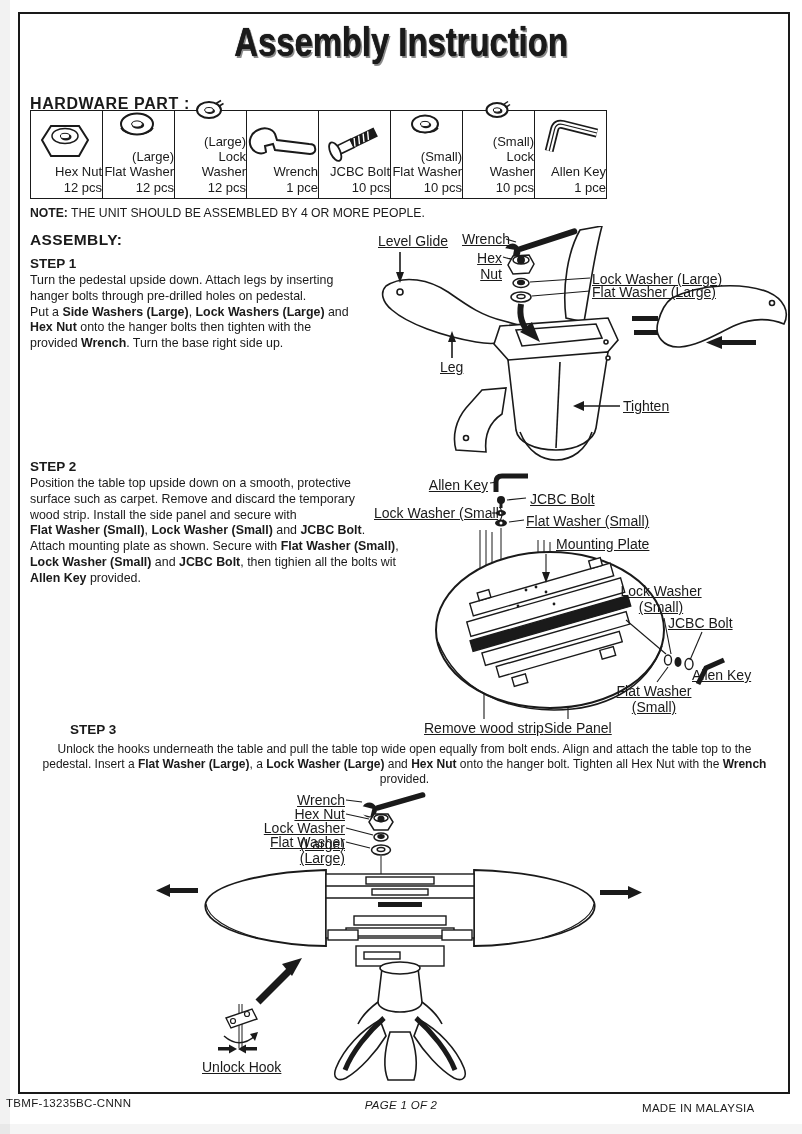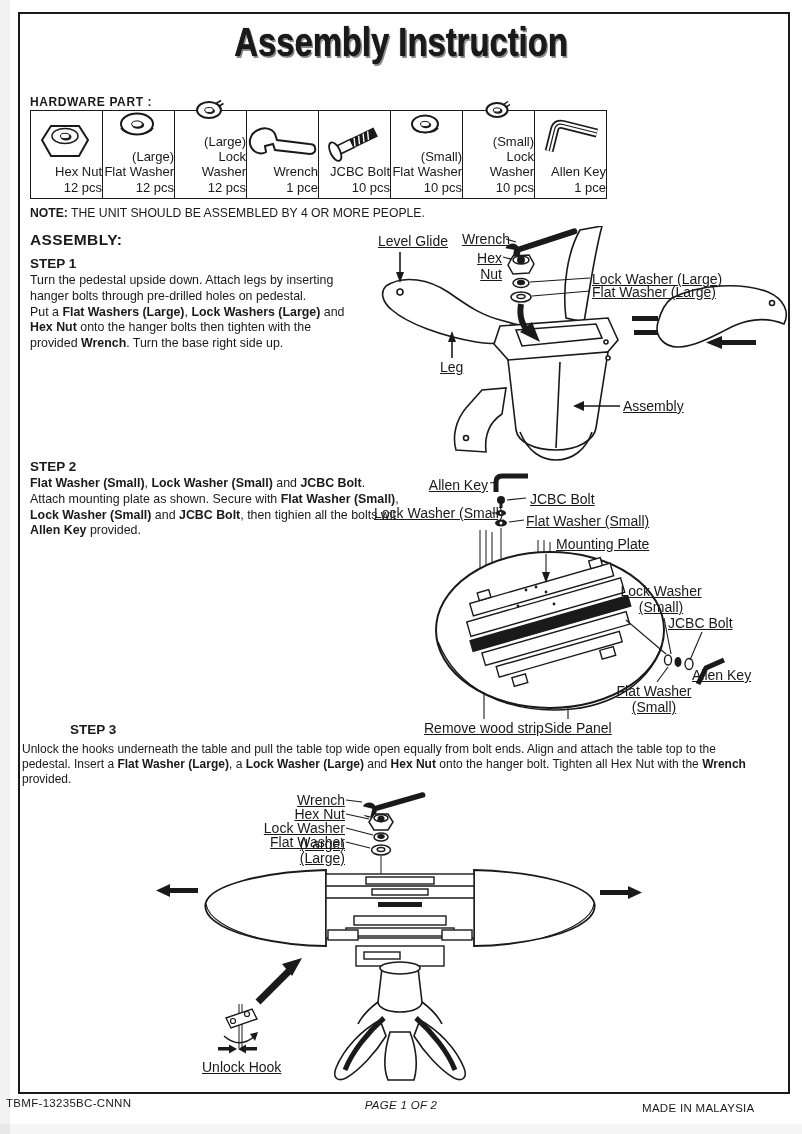--- a/index.html
+++ b/index.html
@@ -6,21 +6,21 @@
   .page{position:relative;width:802px;height:1134px;background:#fff;overflow:hidden;
         font-family:"Liberation Sans",sans-serif;color:#1a1a1a;}
   .edge-left{position:absolute;left:0;top:0;width:10px;height:1134px;background:rgba(0,0,0,0.05);}
   .edge-bottom{position:absolute;left:0;top:1124px;width:802px;height:10px;background:rgba(0,0,0,0.04);}
   .frame{position:absolute;left:18px;top:12px;width:768px;height:1078px;border:2px solid #1a1a1a;}
   .title{position:absolute;left:0;top:20px;width:802px;text-align:center;
          font-size:40px;font-weight:bold;letter-spacing:0px;transform:scaleX(0.82);
          text-shadow:2px 2px 0 rgba(0,0,0,0.45), 0 0 1px #000;}
   .subtitle{position:absolute;left:0;top:76px;width:802px;text-align:center;
             font-family:"Liberation Serif",serif;font-weight:bold;font-size:17px;letter-spacing:0.4px;}
-  .hw-heading{position:absolute;left:30px;top:95px;font-size:12px;font-weight:bold;letter-spacing:0.6px;}
+  .hw-heading{position:absolute;left:30px;top:95px;font-size:16px;font-weight:bold;letter-spacing:0.6px;}
   .hw-table{position:absolute;left:30px;top:110px;display:flex;}
   .hw-cell{width:73px;height:89px;border:1px solid #1a1a1a;margin-left:-1px;
            display:flex;flex-direction:column;align-items:center;justify-content:flex-end;
            padding-bottom:3px;box-sizing:border-box;}
   .hw-cell:first-child{margin-left:0;}
   .hw-svg{flex:0 0 auto;margin-top:2px;}
   .hw-label{font-size:13px;line-height:1.18;text-align:right;width:100%;}
   .note{position:absolute;left:30px;top:206px;font-size:12.2px;}
   .assembly-heading{position:absolute;left:30px;top:231px;font-size:15.5px;font-weight:bold;letter-spacing:0.4px;}
   .step-h{position:absolute;font-size:13.5px;font-weight:bold;}
@@ -161,21 +161,21 @@
     </div>
   </div>
 
   <div class="note"><b>NOTE:</b><span> THE UNIT SHOULD BE ASSEMBLED BY 4 OR MORE PEOPLE.</span></div>
 
   <div class="assembly-heading">ASSEMBLY:</div>
 
   <div class="step-h" style="left:30px;top:256px;">STEP 1</div>
   <div class="step-body" style="left:30px;top:273px;width:350px;"><span>Turn the pedestal upside down. Attach legs by inserting
 hanger bolts through pre-drilled holes on pedestal.
-Put a </span><b>Flat Washers (Large)</b><span>, </span><b>Lock Washers (Large)</b><span> and
+Put a </span><b>Side Washers (Large)</b><span>, </span><b>Lock Washers (Large)</b><span> and
 </span><b>Hex Nut</b><span> onto the hanger bolts then tighten with the
 provided </span><b>Wrench</b><span>. Turn the base right side up.</span></div>
 
   <div class="diagram" style="left:370px;top:226px;width:425px;height:240px;">
     <svg width="425" height="240" viewBox="0 0 425 240">
       <g fill="#fff" stroke="#1a1a1a" stroke-width="1.6">
         <path d="M196,92 C192,60 198,25 210,4 L232,0 C224,30 220,62 214,96 Z"></path>
         <path d="M16,60 C34,48 60,54 78,66 C98,80 112,90 134,95 L152,100 C146,116 128,120 106,116 C72,110 38,98 22,84 C12,76 10,66 16,60 Z"></path>
         <circle cx="30" cy="66" r="3"></circle>
         <path d="M130,100 L238,92 L248,114 L236,128 L140,136 L124,118 Z"></path>
@@ -222,25 +222,28 @@
         <line x1="160" y1="56" x2="220" y2="52"></line>
         <line x1="162" y1="70" x2="220" y2="65"></line>
       </g>
     </svg>
     <div class="dlabel" style="left:8px;top:8px;">Level Glide</div>
     <div class="dlabel tr" style="left:92px;top:6px;width:44px;">Wrench</div>
     <div class="dlabel tr" style="left:84px;top:25px;width:48px;">Hex Nut</div>
     <div class="dlabel" style="left:222px;top:46px;">Lock Washer (Large)</div>
     <div class="dlabel" style="left:222px;top:59px;">Flat Washer (Large)</div>
     <div class="dlabel" style="left:70px;top:134px;">Leg</div>
-    <div class="dlabel" style="left:253px;top:173px;">Assembly</div>
+    <div class="dlabel" style="left:253px;top:173px;">Tighten</div>
   </div>
 
   <div class="step-h" style="left:30px;top:459px;">STEP 2</div>
-  <div class="step-body" style="left:30px;top:476px;width:400px;"><b>Flat Washer (Small)</b><span>, </span><b>Lock Washer (Small)</b><span> and </span><b>JCBC Bolt</b><span>.
+  <div class="step-body" style="left:30px;top:476px;width:400px;"><span>Position the table top upside down on a smooth, protective
+surface such as carpet. Remove and discard the temporary
+wood strip. Install the side panel and secure with
+</span><b>Flat Washer (Small)</b><span>, </span><b>Lock Washer (Small)</b><span> and </span><b>JCBC Bolt</b><span>.
 Attach mounting plate as shown. Secure with </span><b>Flat Washer (Small)</b><span>,
 </span><b>Lock Washer (Small)</b><span> and </span><b>JCBC Bolt</b><span>, then tighien all the bolts wit
 </span><b>Allen Key</b><span> provided.</span></div>
 
   <div class="diagram" style="left:368px;top:470px;width:430px;height:272px;">
     <svg width="430" height="272" viewBox="0 0 430 272">
       <path d="M128,22 L128,12 Q128,6 134,6 L160,6" fill="none" stroke="#1a1a1a" stroke-width="5"></path>
       <circle cx="133" cy="30" r="4" fill="#1a1a1a"></circle>
       <rect x="131.5" y="33" width="3" height="5" fill="#1a1a1a"></rect>
       <ellipse cx="133" cy="43" rx="5" ry="3" fill="#1a1a1a"></ellipse>
@@ -304,21 +307,21 @@
 (Small)</div>
     <div class="dlabel" style="left:300px;top:146px;">JCBC Bolt</div>
     <div class="dlabel" style="left:324px;top:198px;">Allen Key</div>
     <div class="dlabel tc" style="left:240px;top:214px;width:92px;">Flat Washer
 (Small)</div>
     <div class="dlabel" style="left:56px;top:251px;">Remove wood strip</div>
     <div class="dlabel" style="left:176px;top:251px;">Side Panel</div>
   </div>
 
   <div class="step-h" style="left:22px;top:722px;margin-left:48px;">STEP 3</div>
-  <div class="step-body" style="left:22px;top:742px;width:765px;font-size:12px;"><span>Unlock the hooks underneath the table and pull the table top wide open equally from bolt ends. Align and attach the table top to the
+  <div class="step-body" style="left:22px;top:742px;width:765px;font-size:12px;text-align:center;"><span>Unlock the hooks underneath the table and pull the table top wide open equally from bolt ends. Align and attach the table top to the
 pedestal. Insert a </span><b>Flat Washer (Large)</b><span>, a </span><b>Lock Washer (Large)</b><span> and </span><b>Hex Nut</b><span> onto the hanger bolt. Tighten all Hex Nut with the </span><b>Wrench</b><span>
 provided.</span></div>
 
   <div class="diagram" style="left:140px;top:790px;width:520px;height:295px;">
     <svg width="520" height="295" viewBox="0 0 520 295">
       <g transform="rotate(-16 250 12)">
         <circle cx="228" cy="14" r="7.5" fill="#1a1a1a"></circle>
         <rect x="234" y="11.5" width="52" height="5.5" rx="2.5" fill="#1a1a1a"></rect>
         <rect x="218" y="10" width="12" height="8" fill="#fff" transform="rotate(30 224 14)"></rect>
       </g>

